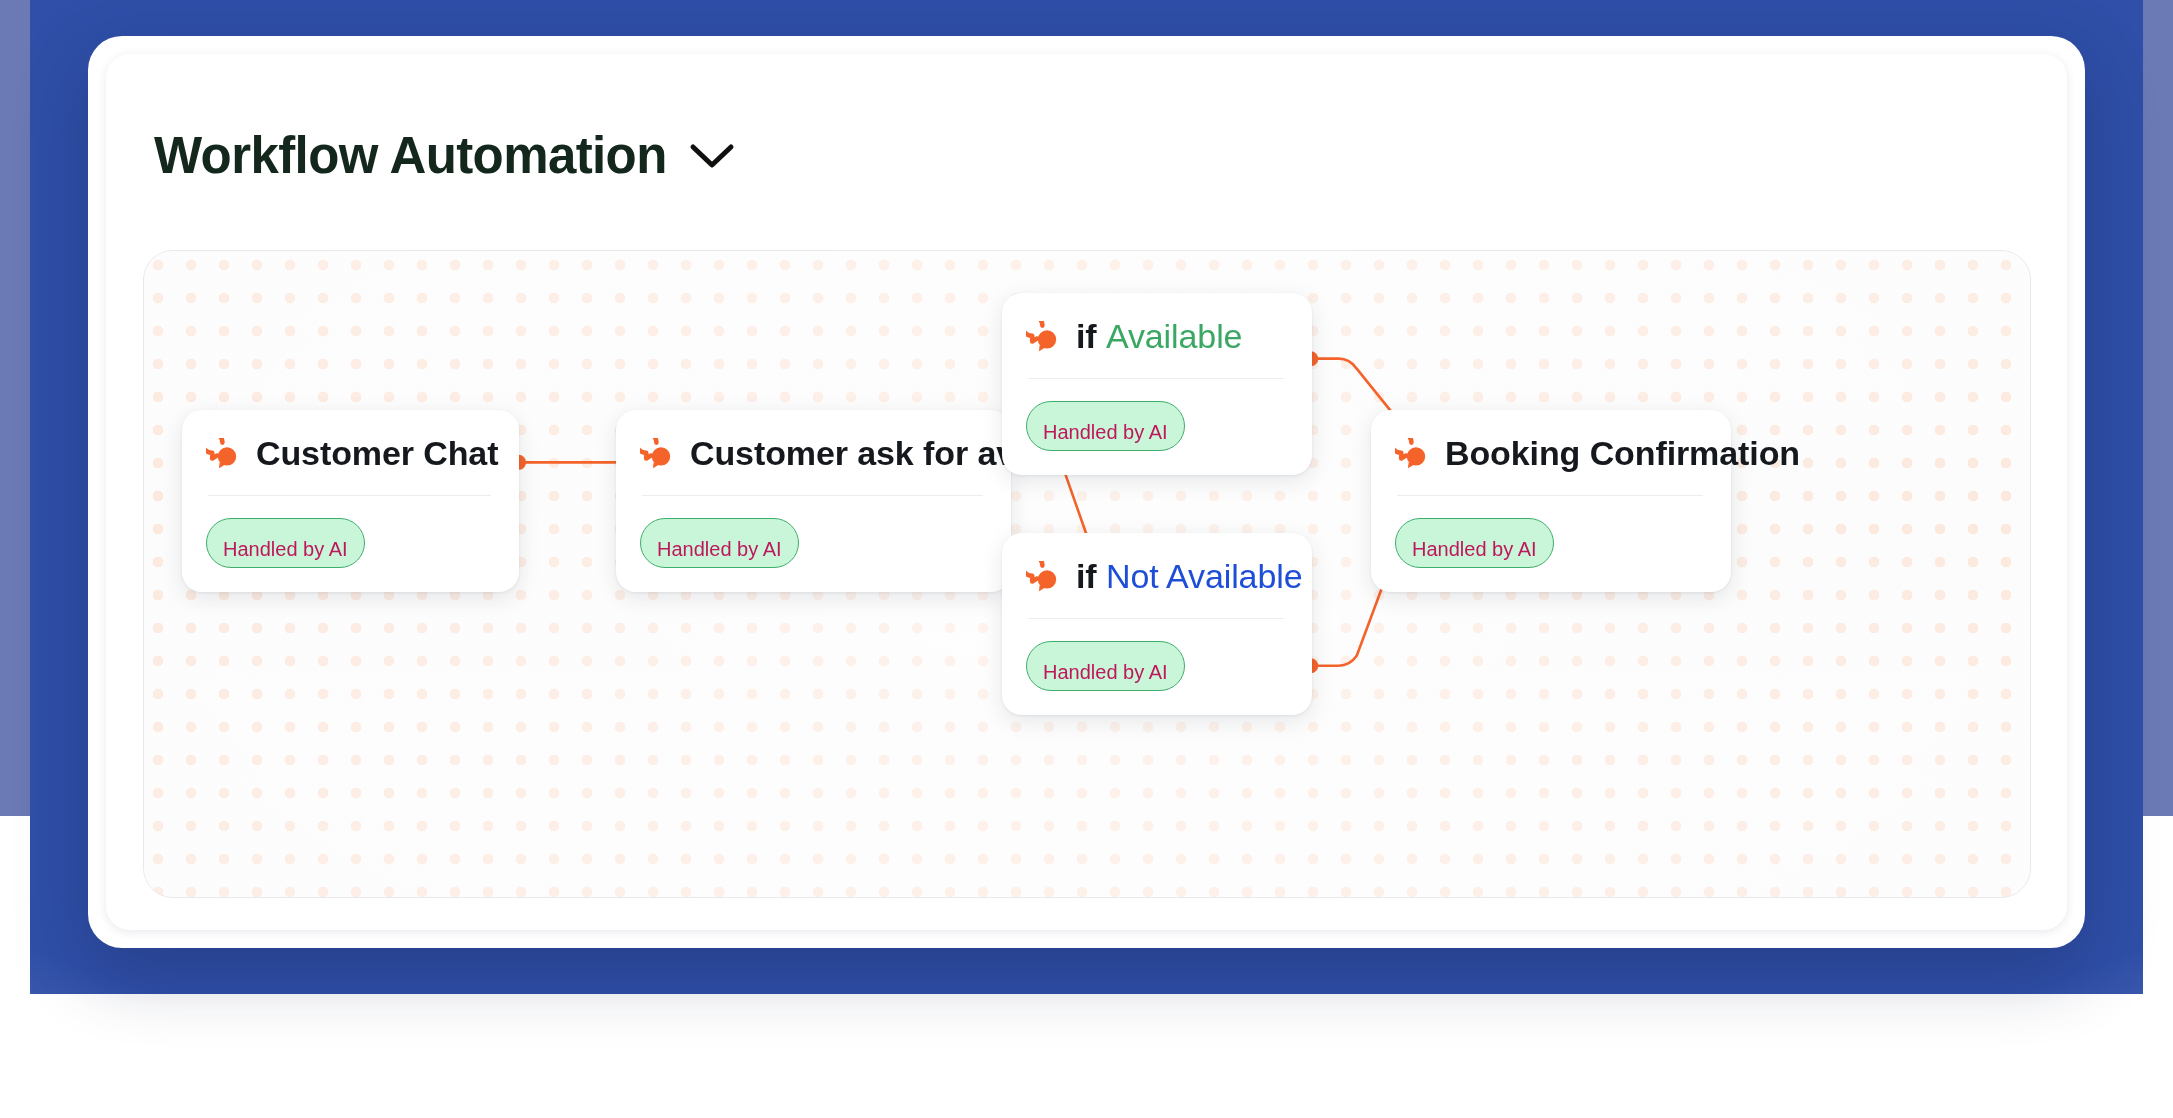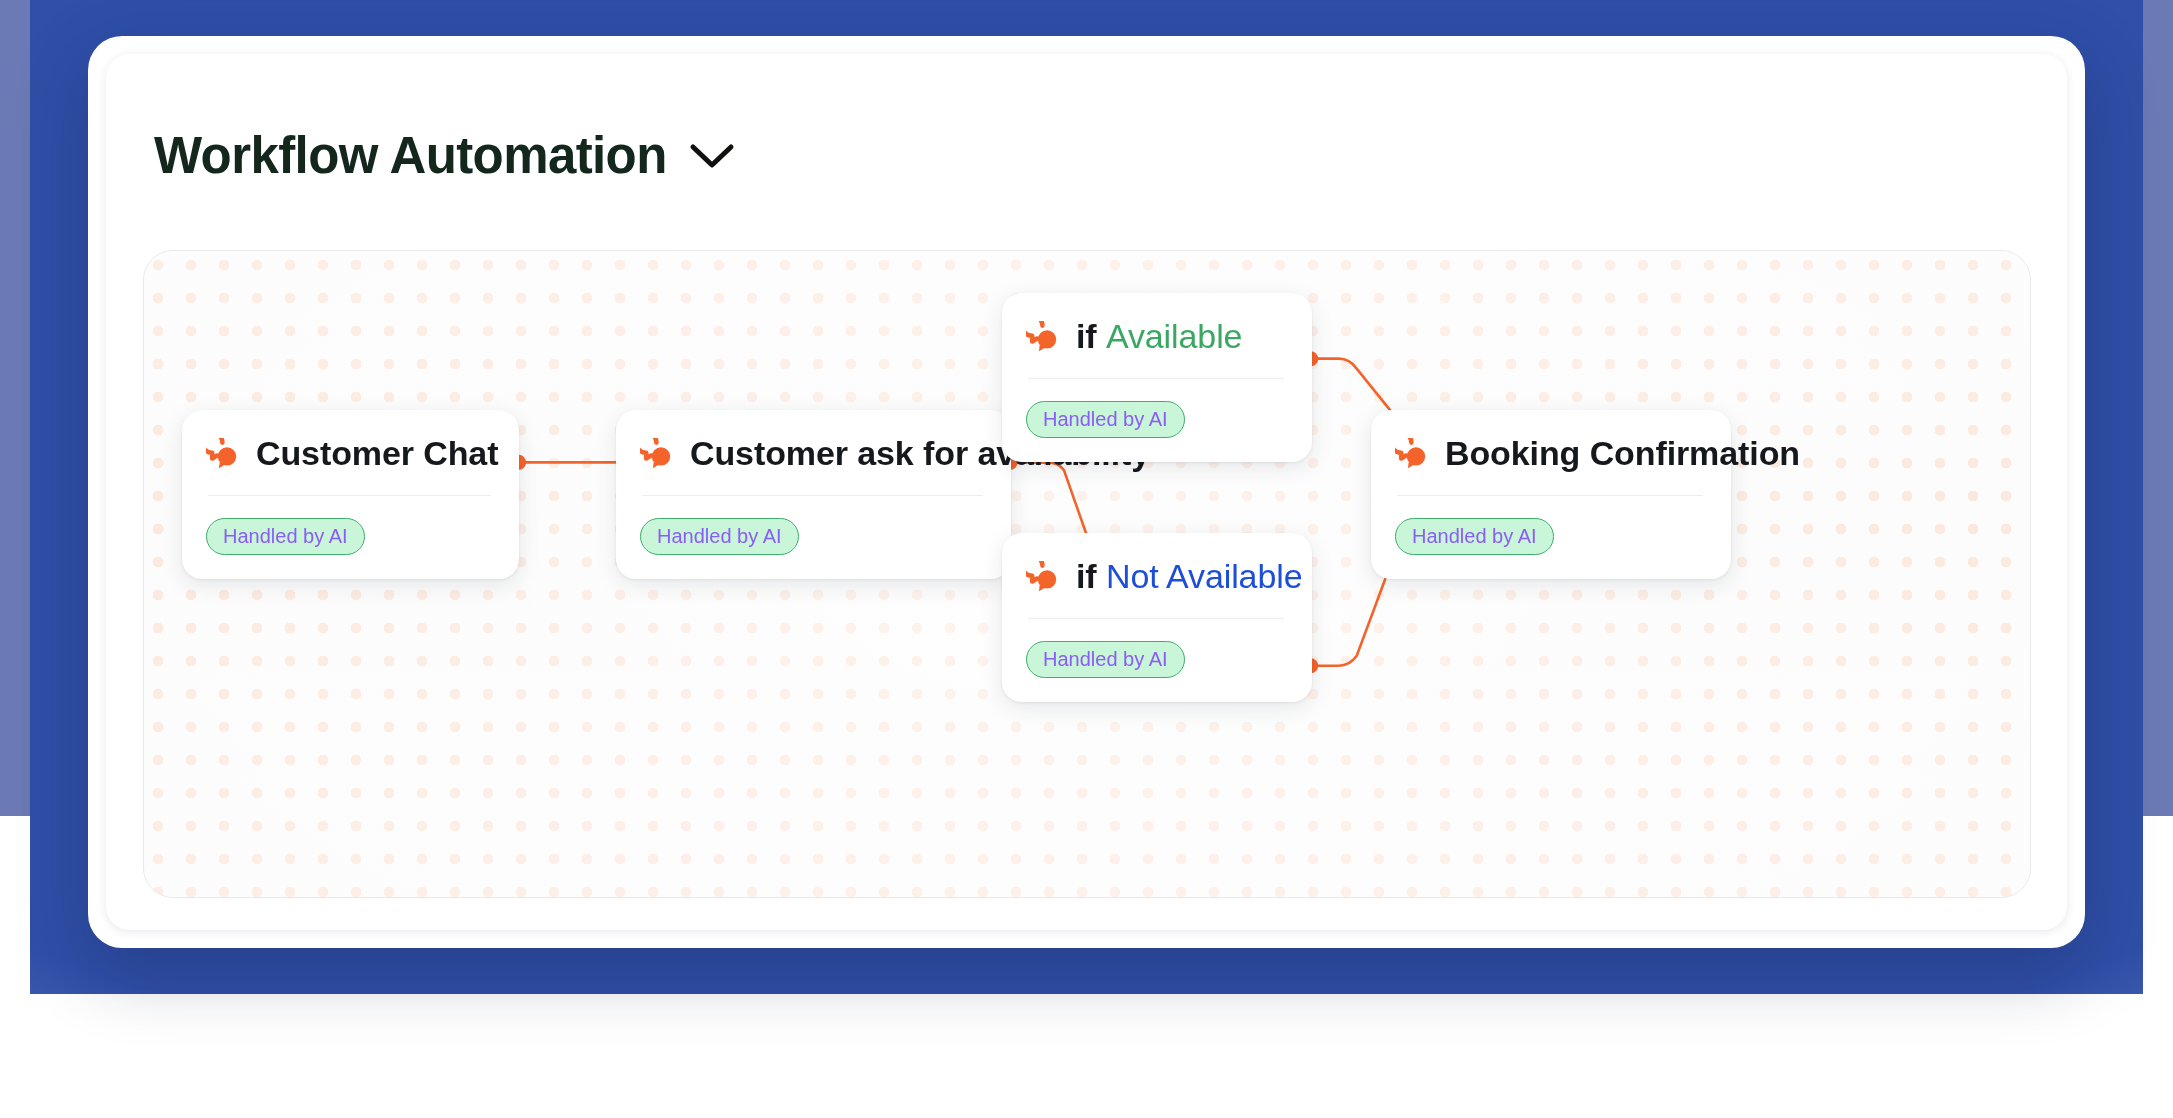--- a/index.html
+++ b/index.html
@@ -153,25 +153,25 @@
     height: 1px;
     background: #eceded;
     margin: 0 2px;
   }
   .node-foot { padding-top: 22px; }
 
   .badge {
     display: inline-block;
     font-size: 20px;
     font-weight: 500;
-    color: #8b5cf6;
+    color: #be185d;
     background: #c9f6d8;
     border: 1.4px solid #3fae6a;
     border-radius: 999px;
-    padding: 7px 16px 8px;
+    padding: 20px 16px 8px;
     line-height: 1;
     white-space: nowrap;
   }
 
   
   #node-customer-chat       { left: 38px;   top: 159px;  width: 337px; }
   #node-ask-availability    { left: 472px;  top: 159px;  width: 395px; }
   #node-if-available        { left: 858px;  top: 42px;   width: 310px; }
   #node-if-not-available    { left: 858px;  top: 282px;  width: 310px; }
   #node-booking-confirm     { left: 1227px; top: 159px;  width: 360px; justify-content: center; }

